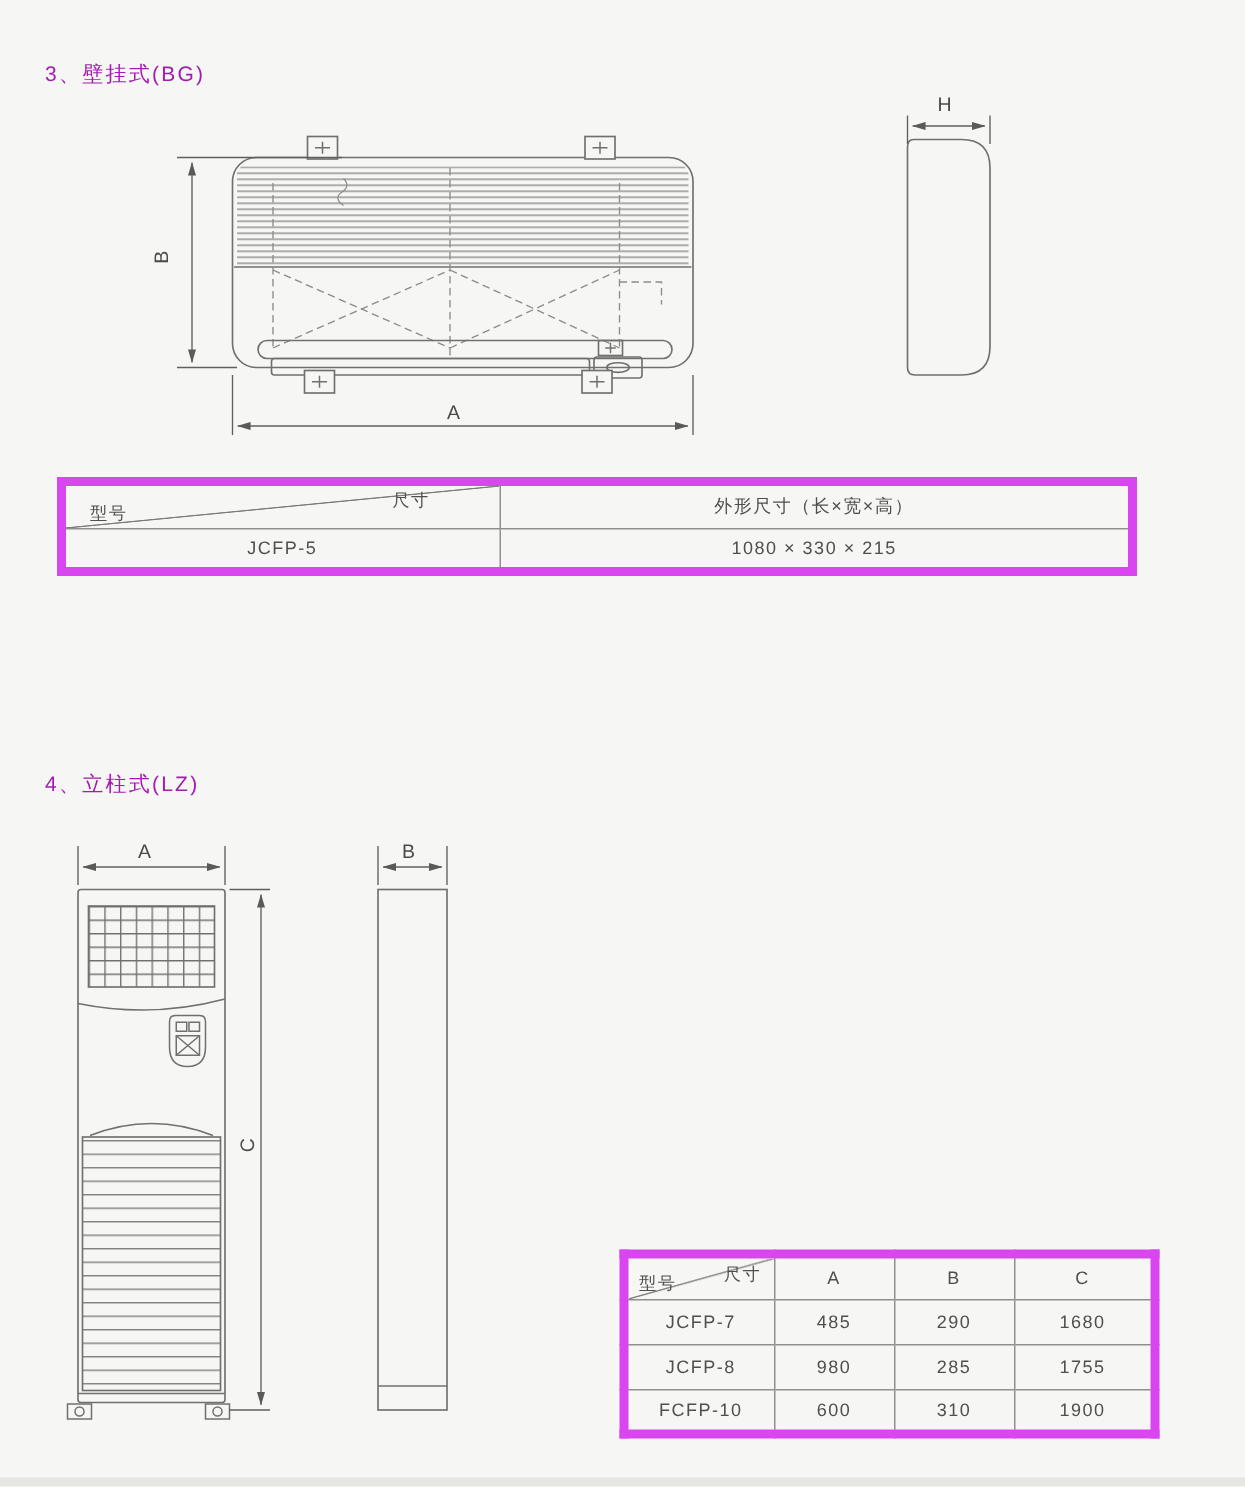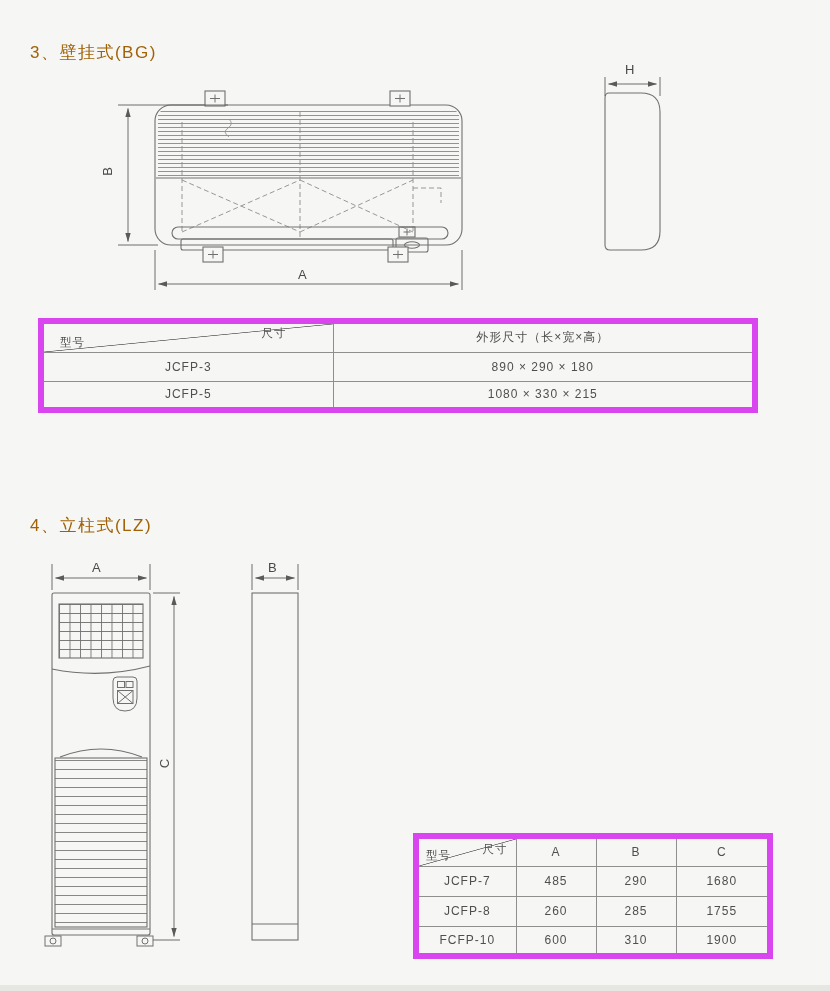--- a/index.html
+++ b/index.html
@@ -3,21 +3,21 @@
 <meta charset="utf-8">
 <style>
   html,body{margin:0;padding:0;}
   body{
     width:830px;height:991px;position:relative;overflow:hidden;
     background:#f6f6f4;
     font-family:"Liberation Sans", sans-serif;
     color:#474747;
   }
   .heading{
-    position:absolute;font-size:17px;letter-spacing:1.5px;color:#a16207;
+    position:absolute;font-size:14px;letter-spacing:1.5px;color:#a21caf;
   }
   svg.drawing{position:absolute;left:0;top:0;}
   .dimlabel{
     position:absolute;font-size:13px;color:#4a4a4a;line-height:1;
   }
   .rot{transform:rotate(-90deg);transform-origin:center;}
   table.spec{
     position:absolute;border-collapse:collapse;table-layout:fixed;
     font-size:12px;color:#4f4f4f;background:transparent;
   }
@@ -174,24 +174,20 @@
     </colgroup>
   <tbody>
       <tr style="height:31px">
     <td class="diag">
       <span class="lab-dim">尺寸</span>
       <span class="lab-model">型号</span>
     </td>
     <td>外形尺寸（长×宽×高）</td>
   </tr>
   <tr style="height:29px">
-    <td>JCFP-3</td>
-    <td>890 × 290 × 180</td>
-  </tr>
-  <tr style="height:29px">
     <td>JCFP-5</td>
     <td>1080 × 330 × 215</td>
   </tr>
 </tbody>
   </table>
 
 <table class="spec" id="t2" style="left:413px;top:833px;width:354px;">
   <colgroup>
       <col style="width:100px">
       <col style="width:80px">
@@ -209,21 +205,21 @@
     <td>C</td>
   </tr>
   <tr style="height:30px">
     <td>JCFP-7</td>
     <td>485</td>
     <td>290</td>
     <td>1680</td>
   </tr>
   <tr style="height:30px">
     <td>JCFP-8</td>
-    <td>260</td>
+    <td>980</td>
     <td>285</td>
     <td>1755</td>
   </tr>
   <tr style="height:30px">
     <td>FCFP-10</td>
     <td>600</td>
     <td>310</td>
     <td>1900</td>
   </tr>
 </tbody>

